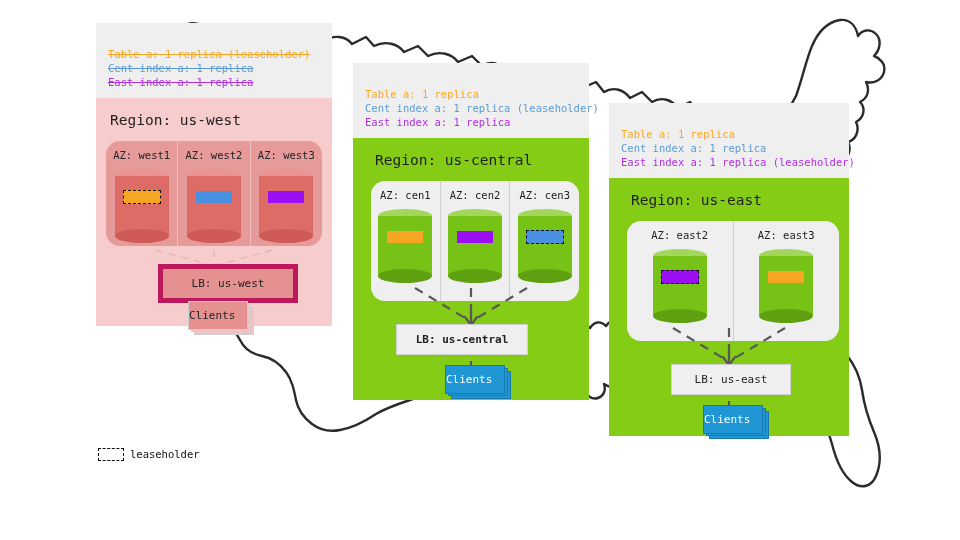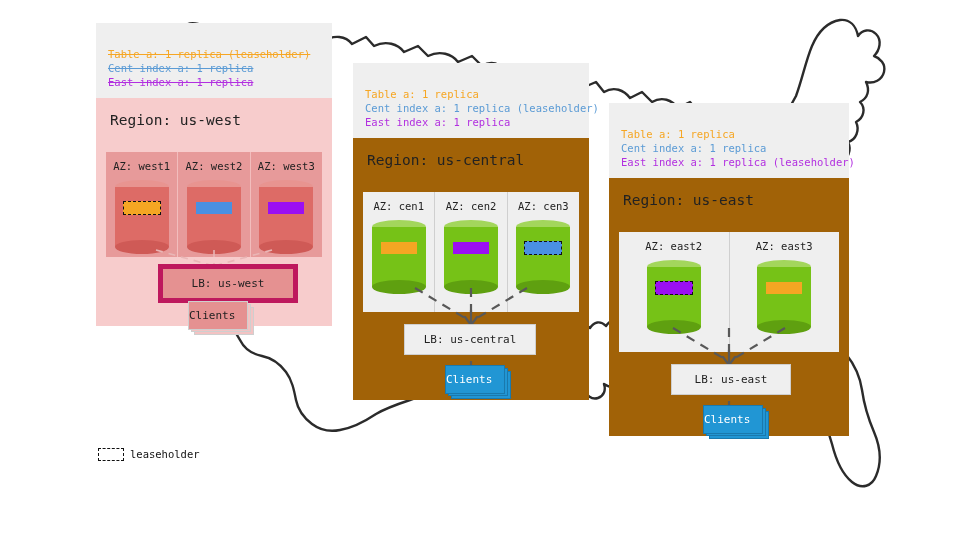--- a/index.html
+++ b/index.html
@@ -24,21 +24,21 @@
   .legend-line{letter-spacing:0px;}
   .strike{text-decoration:line-through;}
   .c-table{color:#f6a623;}
   .c-cent{color:#5b9bd5;}
   .c-east{color:#b22fe0;}
 
   .regionbody{padding:0;}
   .region-title{
     font-size:14.5px;color:#222;padding:14px 0 12px 14px;
   }
-  .azrow{display:flex;margin:12px 10px;position:relative;}
+  .azrow{display:flex;margin:1px 10px;position:relative;border-radius:14px;}
   .azbox{
     flex:1;position:relative;
     padding:8px 0 14px 0;
     text-align:center;
   }
   .azbox + .azbox{border-left:1px solid #cfcfcf;}
   .azlabel{font-size:10.5px;color:#222;margin-bottom:8px;display:block;}
 
   
   .cyl{position:relative;width:54px;height:74px;margin:0 auto;}
@@ -77,21 +77,21 @@
 
   
   .west .regionbody{background:#f7cccc;}
   .west .azrow{background:#e79a9a;}
   .west .azbox + .azbox{border-left:1px solid #f2bdbd;}
   .west .lb{background:#e59191;border:5px solid #be185d;color:#222;}
   .west .clients{background:#e59191;border:1px solid #cfcfcf;color:#222;}
   .west .stack{background:#f3c3c3;border:1px solid #cfcfcf;}
 
   
-  .healthy .regionbody{background:#a16207;}
+  .healthy .regionbody{background:#84cc16;padding-left:8px;}
   .healthy .azrow{background:#efefef;}
   .healthy .lb{background:#efefef;border:1px solid #cfcfcf;color:#222;}
   .healthy .clients{background:#2196d4;border:1px solid #1a79ad;color:#ffffff;}
   .healthy .stack{background:#2196d4;border:1px solid #1a79ad;}
 
   
   #leaseholder-legend{
     position:absolute;left:98px;top:448px;z-index:6;
     display:flex;align-items:flex-start;gap:6px;
     font-size:10.5px;color:#111;
@@ -305,21 +305,21 @@
       <svg class="conn" viewBox="0 0 236 262" preserveAspectRatio="none">
         <g stroke="#585858" stroke-width="2.2" fill="none" stroke-dasharray="9,7">
           <path d="M62,150 L112,180"></path>
           <path d="M118,150 L118,178"></path>
           <path d="M174,150 L124,180"></path>
         </g>
         <path d="M118,172 L118,186 M112,179 L118,187 L124,179" stroke="#585858" stroke-width="2.2" fill="none" stroke-linecap="round" stroke-linejoin="round"></path>
         <path d="M118,208 L118,228" stroke="#585858" stroke-width="2.2" stroke-dasharray="8,7" fill="none"></path>
       </svg>
 
-      <div class="lb" style="left:51px;top:186px;width:130px;">LB: us-central</div>
+      <div class="lb" style="left:43px;top:186px;width:130px;font-weight:bold;">LB: us-central</div>
 
       <div class="stack" style="left:98px;top:233px;width:58px;height:26px;"></div>
       <div class="stack" style="left:95px;top:230px;width:58px;height:26px;"></div>
       <div class="clients" style="left:92px;top:227px;width:58px;">Clients</div>
     </div>
   </div>
 
   <div class="region healthy" style="left:609px;top:103px;width:240px;">
     <div class="legendbox">
       <div class="legend-line c-table">Table a: 1 replica</div>

